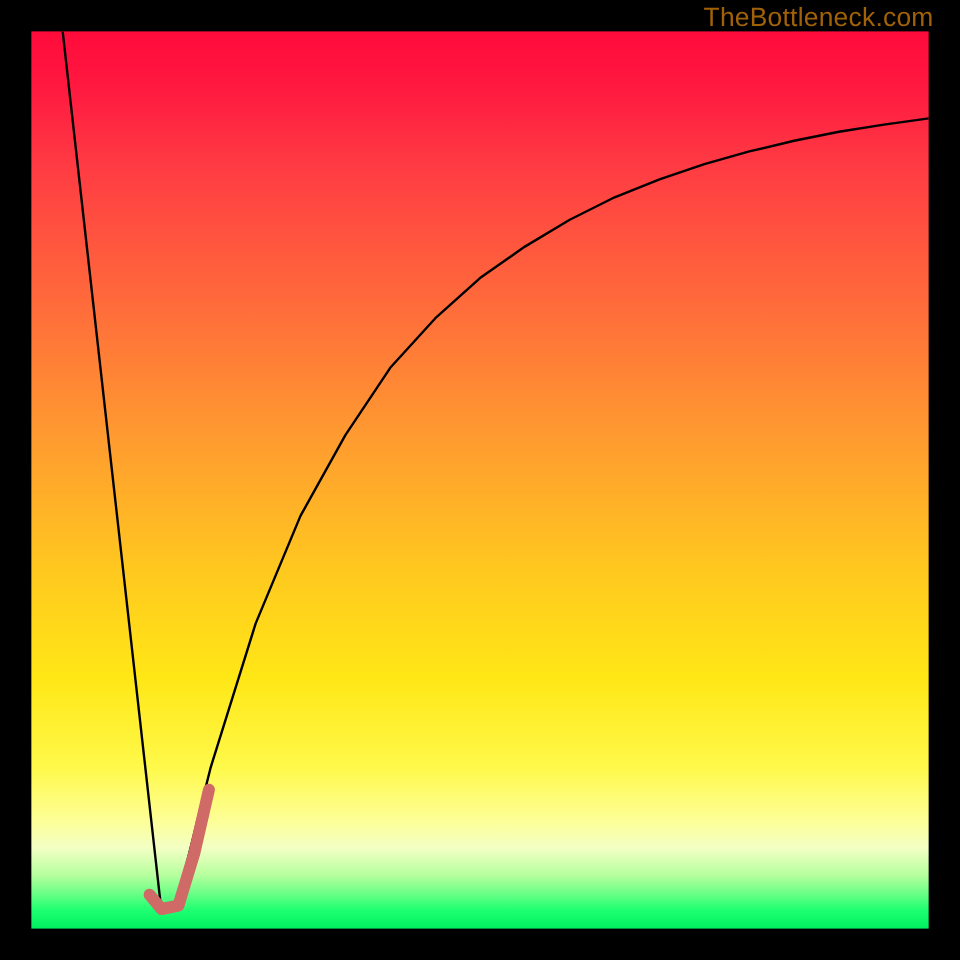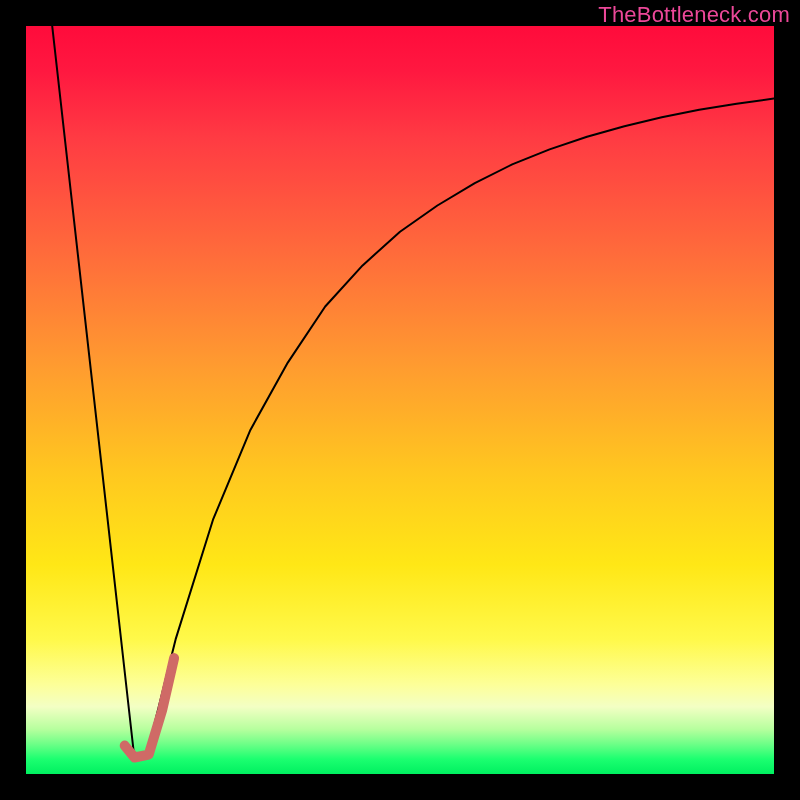--- a/index.html
+++ b/index.html
@@ -50,22 +50,22 @@
   }
   svg.curves {
     position: absolute;
     inset: 0;
     width: 100%;
     height: 100%;
   }
   .watermark {
     position: absolute;
     top: 2px;
-    right: 10px;
-    color: #ec4899;
+    right: 22px;
+    color: #a16207;
     font-size: 22px;
     letter-spacing: 0.2px;
     font-weight: 400;
     user-select: none;
   }
 </style>
 </head>
 <body>
 
 <div class="frame">

